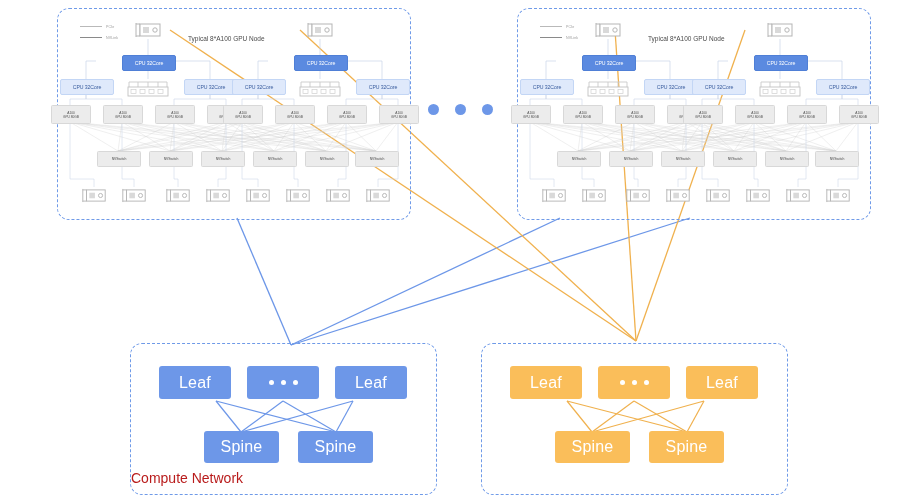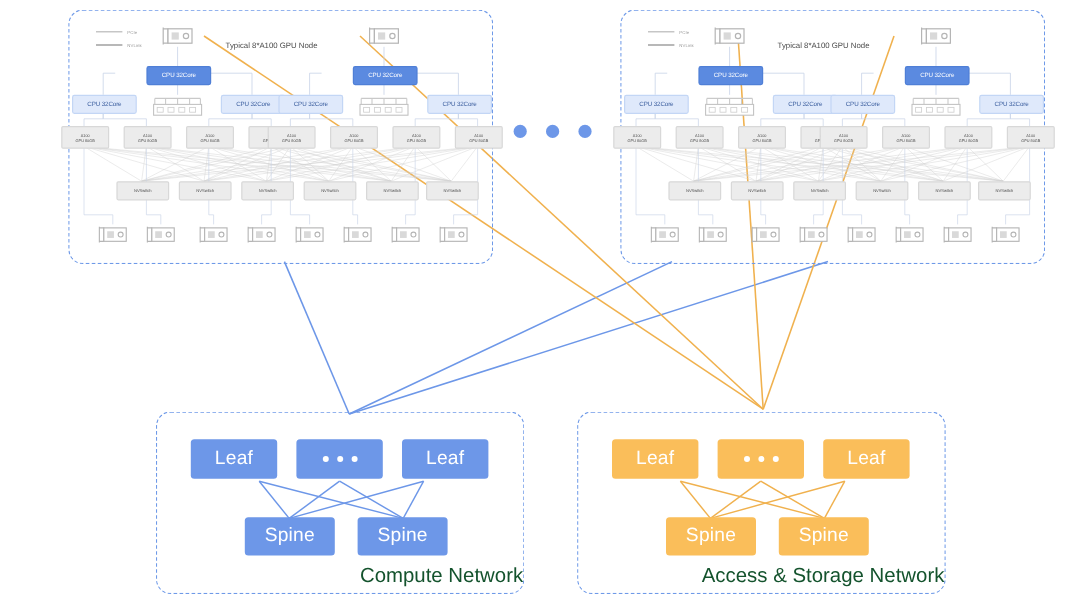--- a/index.html
+++ b/index.html
@@ -29,21 +29,21 @@
   .pciesw{position:absolute;}
   .dots-mid{position:absolute;display:flex;gap:16px;align-items:center;z-index:3;}
   .dot{width:11px;height:11px;border-radius:50%;background:#6d97e8;}
   .panel{position:absolute;border:1.4px dashed #6f9ae8;border-radius:12px;z-index:2;}
   .pbox{position:absolute;border-radius:3px;display:flex;align-items:center;justify-content:center;
         color:#fff;font-size:16px;letter-spacing:.2px;}
   .pbox.blue{background:#6d97e8;}
   .pbox.orange{background:#fabe5a;}
   .pbox .elip{display:flex;gap:7px;}
   .pbox .elip i{width:5px;height:5px;border-radius:50%;background:#fff;display:block;}
-  .panel-label{position:absolute;width:100%;text-align:right;font-size:17px;color:#14532d;}
+  .panel-label{position:absolute;width:100%;text-align:left;font-size:14px;color:#b91c1c;}
 </style>
 </head>
 <body>
 
 <div id="stage">
 
   <svg class="layer" id="wires">
     <g stroke="#6d97e8" stroke-width="1.3" fill="none">
       <line x1="237" y1="218" x2="291" y2="345"></line>
       <line x1="690" y1="218" x2="291" y2="345"></line>
@@ -523,16 +523,15 @@
     <div class="pbox orange" style="left:116px;top:22px;width:72px;height:33px;">
       <span class="elip">
           <i></i>
           <i></i>
           <i></i>
         </span>
     </div>
     <div class="pbox orange" style="left:204px;top:22px;width:72px;height:33px;">Leaf</div>
     <div class="pbox orange" style="left:73px;top:87px;width:75px;height:32px;">Spine</div>
     <div class="pbox orange" style="left:167px;top:87px;width:75px;height:32px;">Spine</div>
-    <div class="panel-label" style="left:0;top:126px;">Access &amp; Storage Network</div>
   </div>
 
 </div>
 
 </body></html>

